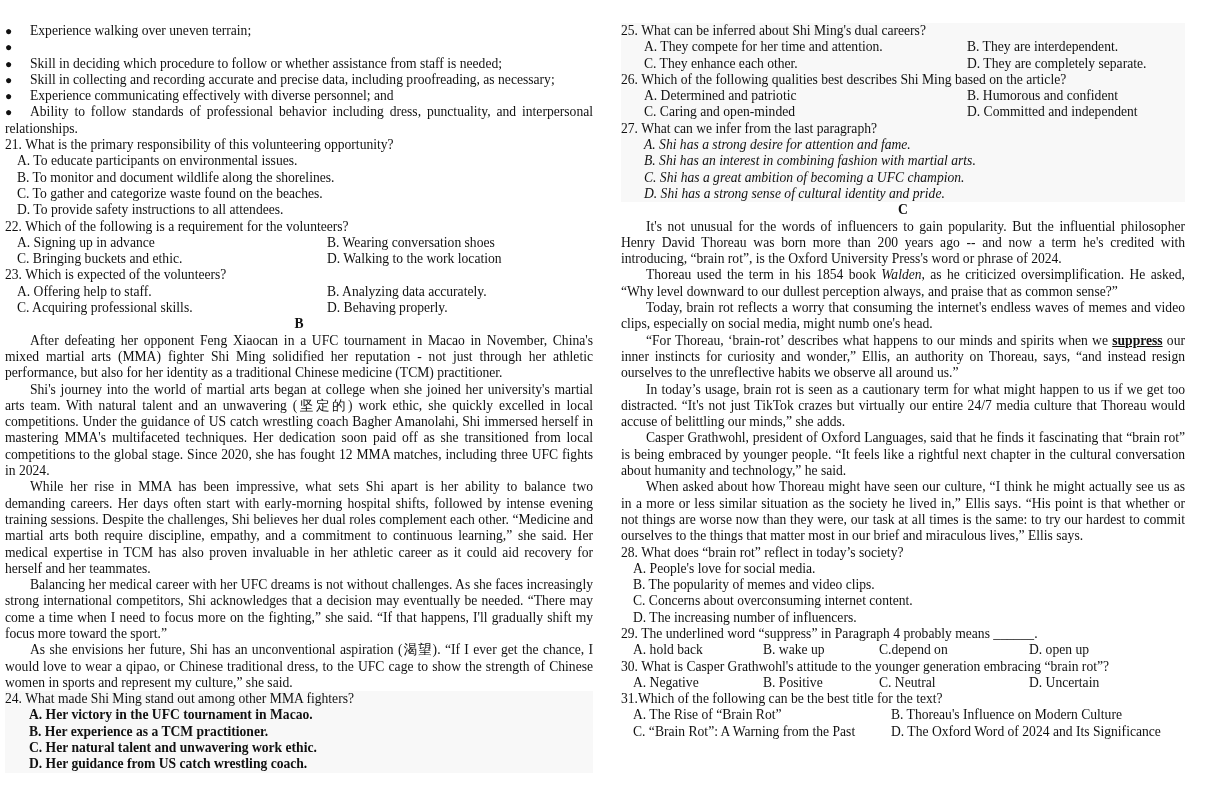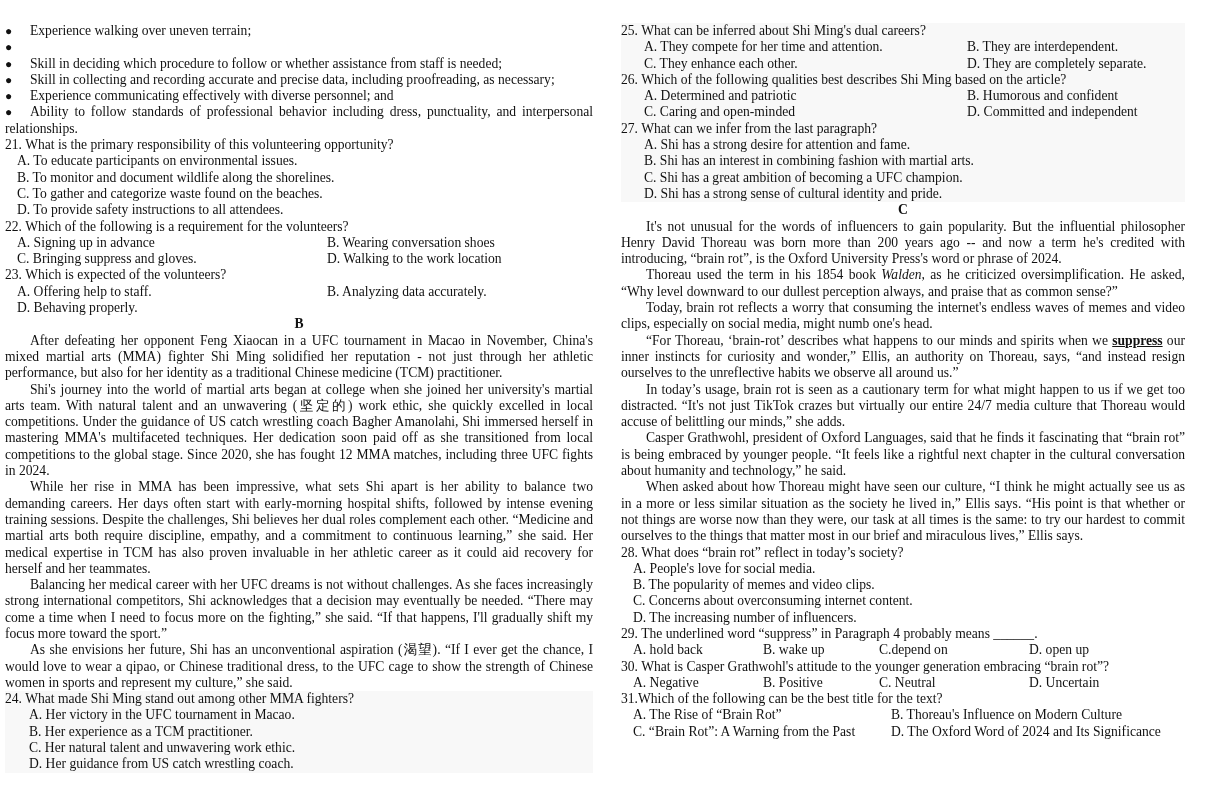--- a/index.html
+++ b/index.html
@@ -13,23 +13,23 @@
   .right { left: 621px; width: 564px; }
   .line { white-space: nowrap; }
   .bullet { display: flex; }
   .bullet .dot { width: 25px; flex: none; font-size: 12px; }
   .wrap { white-space: normal; text-align: justify; }
   .para { text-indent: 25px; text-align: justify; text-align-last: left; }
   .opt2 { padding-left: 12px; display: grid; grid-template-columns: 310px auto; white-space: nowrap; font-family: Liberation Serif, serif; }
   .opt4 { padding-left: 12px; display: grid; grid-template-columns: 130px 116px 150px auto; white-space: nowrap; }
   .optR2 { padding-left: 23px; display: grid; grid-template-columns: 323px auto; white-space: nowrap; }
   .optR2b { padding-left: 12px; display: grid; grid-template-columns: 258px auto; white-space: nowrap; }
-  .indent24 { padding-left: 24px; }
+  .indent24 { padding-left: 24px; font-weight: bold; }
   .indent12 { padding-left: 12px; }
-  .indent23 { padding-left: 23px; }
+  .indent23 { padding-left: 23px; font-style: italic; }
   .center { text-align: center; font-weight: bold; }
   .shade { background: #f8f8f8; }
   .u { text-decoration: underline; font-weight: bold; }
   i { font-style: italic; }
 </style>
 </head>
 <body>
 
 <div class="col left">
   <div>
@@ -63,32 +63,33 @@
     <div class="line indent12">D. To provide safety instructions to all attendees.</div>
   </div>
 
   <div>
     <div class="line">22. Which of the following is a requirement for the volunteers?</div>
     <div class="opt2">
       <span>A. Signing up in advance</span>
       <span>B. Wearing conversation shoes</span>
     </div>
     <div class="opt2">
-      <span>C. Bringing suppress and gloves.</span>
+      <span>C. Bringing buckets and ethic.</span>
       <span>D. Walking to the work location</span>
     </div>
   </div>
 
   <div>
     <div class="line">23. Which is expected of the volunteers?</div>
     <div class="opt2">
       <span>A. Offering help to staff.</span>
       <span>B. Analyzing data accurately.</span>
     </div>
     <div class="opt2">
+      <span>C. Acquiring professional skills.</span>
       <span>D. Behaving properly.</span>
     </div>
   </div>
 
   <div class="center">B</div>
 
   <div>
     <div class="para">After defeating her opponent Feng Xiaocan in a UFC tournament in Macao in November, China's mixed martial arts (MMA) fighter Shi Ming solidified her reputation - not just through her athletic performance, but also for her identity as a traditional Chinese medicine (TCM) practitioner.</div>
     <div class="para">Shi's journey into the world of martial arts began at college when she joined her university's martial arts team. With natural talent and an unwavering (坚定的) work ethic, she quickly excelled in local competitions. Under the guidance of US catch wrestling coach Bagher Amanolahi, Shi immersed herself in mastering MMA's multifaceted techniques. Her dedication soon paid off as she transitioned from local competitions to the global stage. Since 2020, she has fought 12 MMA matches, including three UFC fights in 2024.</div>
     <div class="para">While her rise in MMA has been impressive, what sets Shi apart is her ability to balance two demanding careers. Her days often start with early-morning hospital shifts, followed by intense evening training sessions. Despite the challenges, Shi believes her dual roles complement each other. “Medicine and martial arts both require discipline, empathy, and a commitment to continuous learning,” she said. Her medical expertise in TCM has also proven invaluable in her athletic career as it could aid recovery for herself and her teammates.</div>

